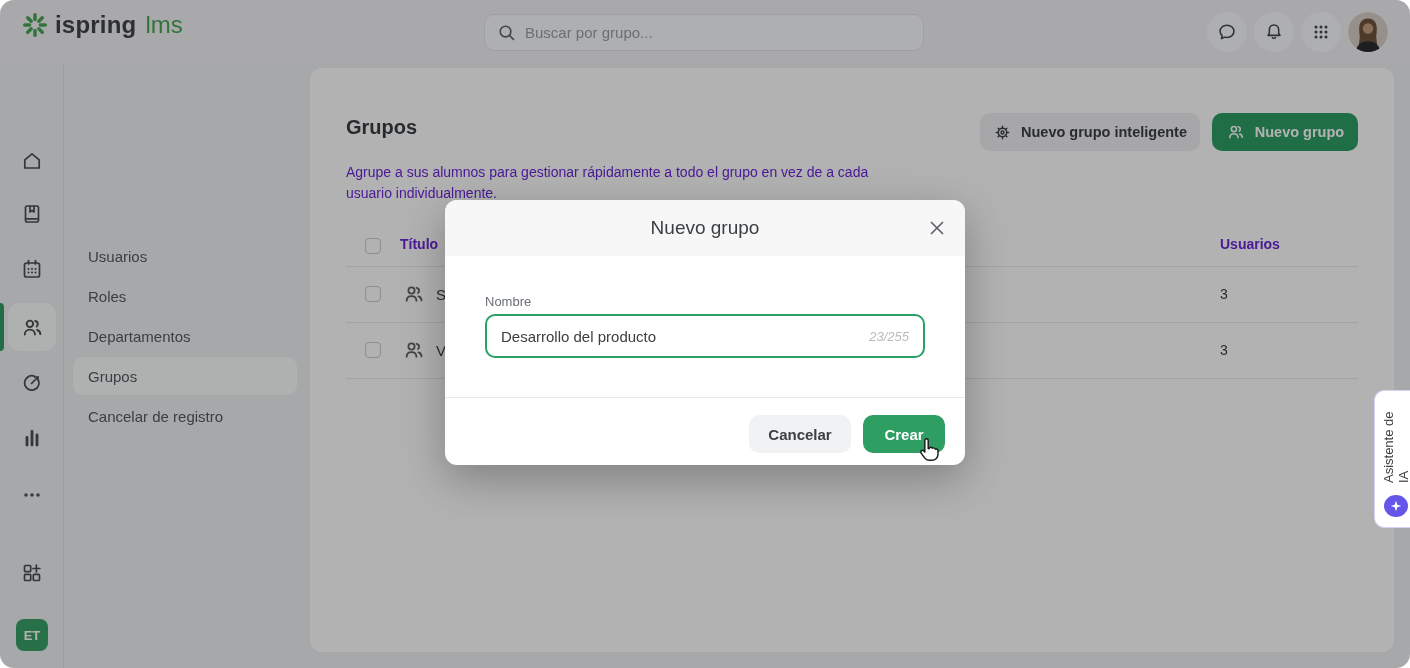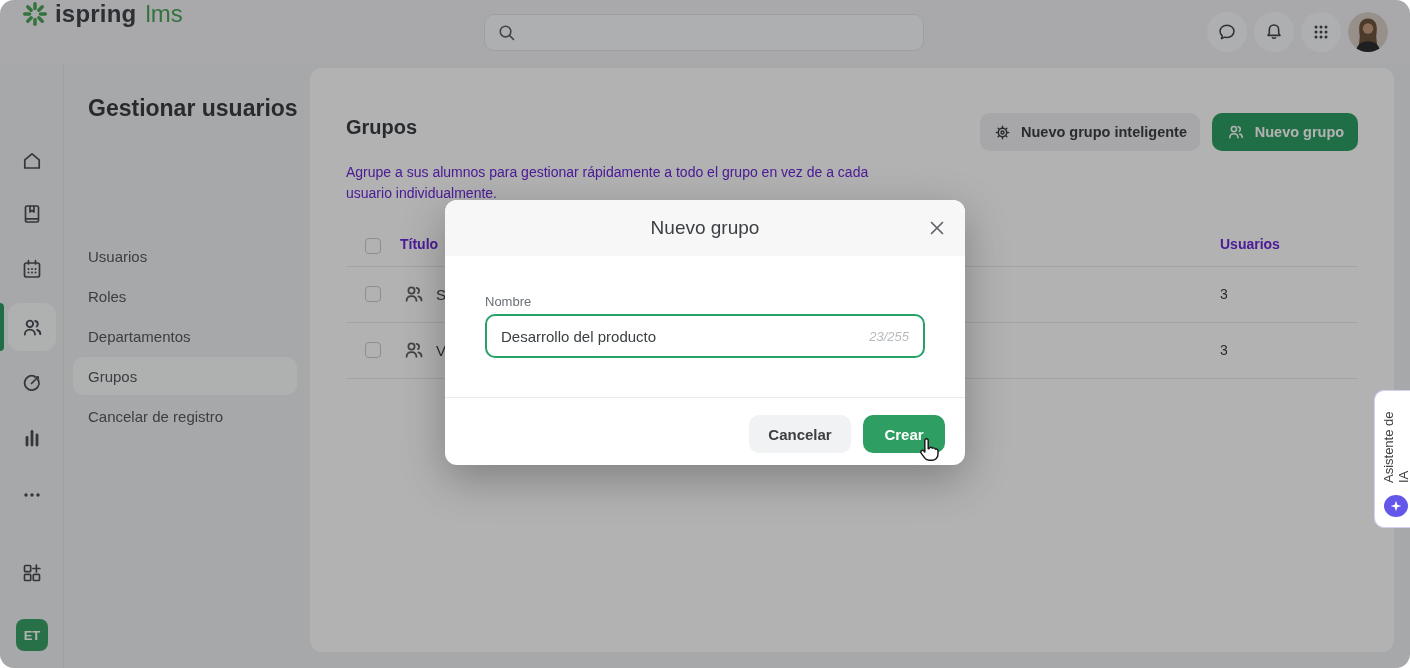--- a/index.html
+++ b/index.html
@@ -3,21 +3,21 @@
 <meta charset="utf-8">
 <style>
   * { margin:0; padding:0; box-sizing:border-box; }
   html,body { background:#ffffff; font-family:"Liberation Sans","DejaVu Sans",sans-serif; }
   .window {
     position:relative; width:1410px; height:668px; margin:0 auto;
     background:#f0f1f3; border-radius:14px; overflow:hidden;
   }
   
   .topbar { position:absolute; left:0; top:0; width:1410px; height:64px; background:#f2f3f5; }
-  .logo { position:absolute; left:22px; top:0; display:flex; align-items:center; gap:7px; }
+  .logo { position:absolute; left:22px; top:11px; display:flex; align-items:center; gap:7px; }
   .logo-name { font-size:24px; font-weight:bold; color:#3f4449; letter-spacing:.2px; }
   .logo-suffix { font-size:24px; color:#4aa557; margin-left:2px; }
   .search { position:absolute; left:484px; top:14px; width:440px; height:37px;
     background:#fafbfc; border:1px solid #e2e4e7; border-radius:10px;
     display:flex; align-items:center; padding:0 12px; gap:9px; }
   .search input { border:0; outline:0; background:transparent; font-size:15px; color:#3c4043; width:100%;
     font-family:"Liberation Sans","DejaVu Sans",sans-serif; }
   .search input::placeholder { color:#9aa0a6; }
   .circle-btn { position:absolute; top:12px; width:40px; height:40px; border-radius:50%;
     background:#fafbfc; display:flex; align-items:center; justify-content:center; color:#44474c; }
@@ -105,20 +105,21 @@
       <span class="logo-suffix">lms</span>
     </div>
 
     <div class="search">
       <span>
         <svg width="19" height="19" viewBox="0 0 20 20" fill="none" stroke="#5f6368" stroke-width="1.7" stroke-linecap="round">
           <circle cx="9" cy="9" r="5.6"></circle>
             <path d="M13.2 13.2 L17.3 17.3"></path>
         </svg>
       </span>
+      <input placeholder="Buscar por grupo..." style="">
     </div>
 
     <div class="circle-btn" style="left:1207px">
       <span>
         <svg width="22" height="22" viewBox="0 0 24 24" fill="none" stroke="#44474c" stroke-width="1.7" stroke-linejoin="round">
           <path d="M12 4.6c4.4 0 7.6 3 7.6 6.7s-3.2 6.7-7.6 6.7c-.9 0-1.8-.1-2.6-.4L6 19.2l.8-3c-1.5-1.2-2.4-3-2.4-4.9 0-3.7 3.2-6.7 7.6-6.7z"></path>
         </svg>
       </span>
     </div>
     <div class="circle-btn" style="left:1254px">
@@ -232,21 +233,20 @@
           <rect x="4.5" y="13.3" width="6.2" height="6.2" rx="1"></rect>
           <rect x="13.3" y="13.3" width="6.2" height="6.2" rx="1"></rect>
           <path d="M16.4 4 v7 M12.9 7.5 h7"></path>
         </svg>
       </span>
     </div>
     <div class="et-avatar">ET</div>
   </aside>
 
   <nav class="subnav">
-    <div class="subnav-title">Gestionar usuarios</div>
     <div class="subnav-item" style="top:173px">Usuarios</div>
     <div class="subnav-item" style="top:213px">Roles</div>
     <div class="subnav-item" style="top:253px">Departamentos</div>
     <div class="subnav-item active" style="top:293px">Grupos</div>
     <div class="subnav-item" style="top:333px">Cancelar de registro</div>
   </nav>
 
   <main class="card">
     <h1 class="card-title">Grupos</h1>
     <p class="card-desc">Agrupe a sus alumnos para gestionar rápidamente a todo el grupo en vez de a cada usuario individualmente.</p>

